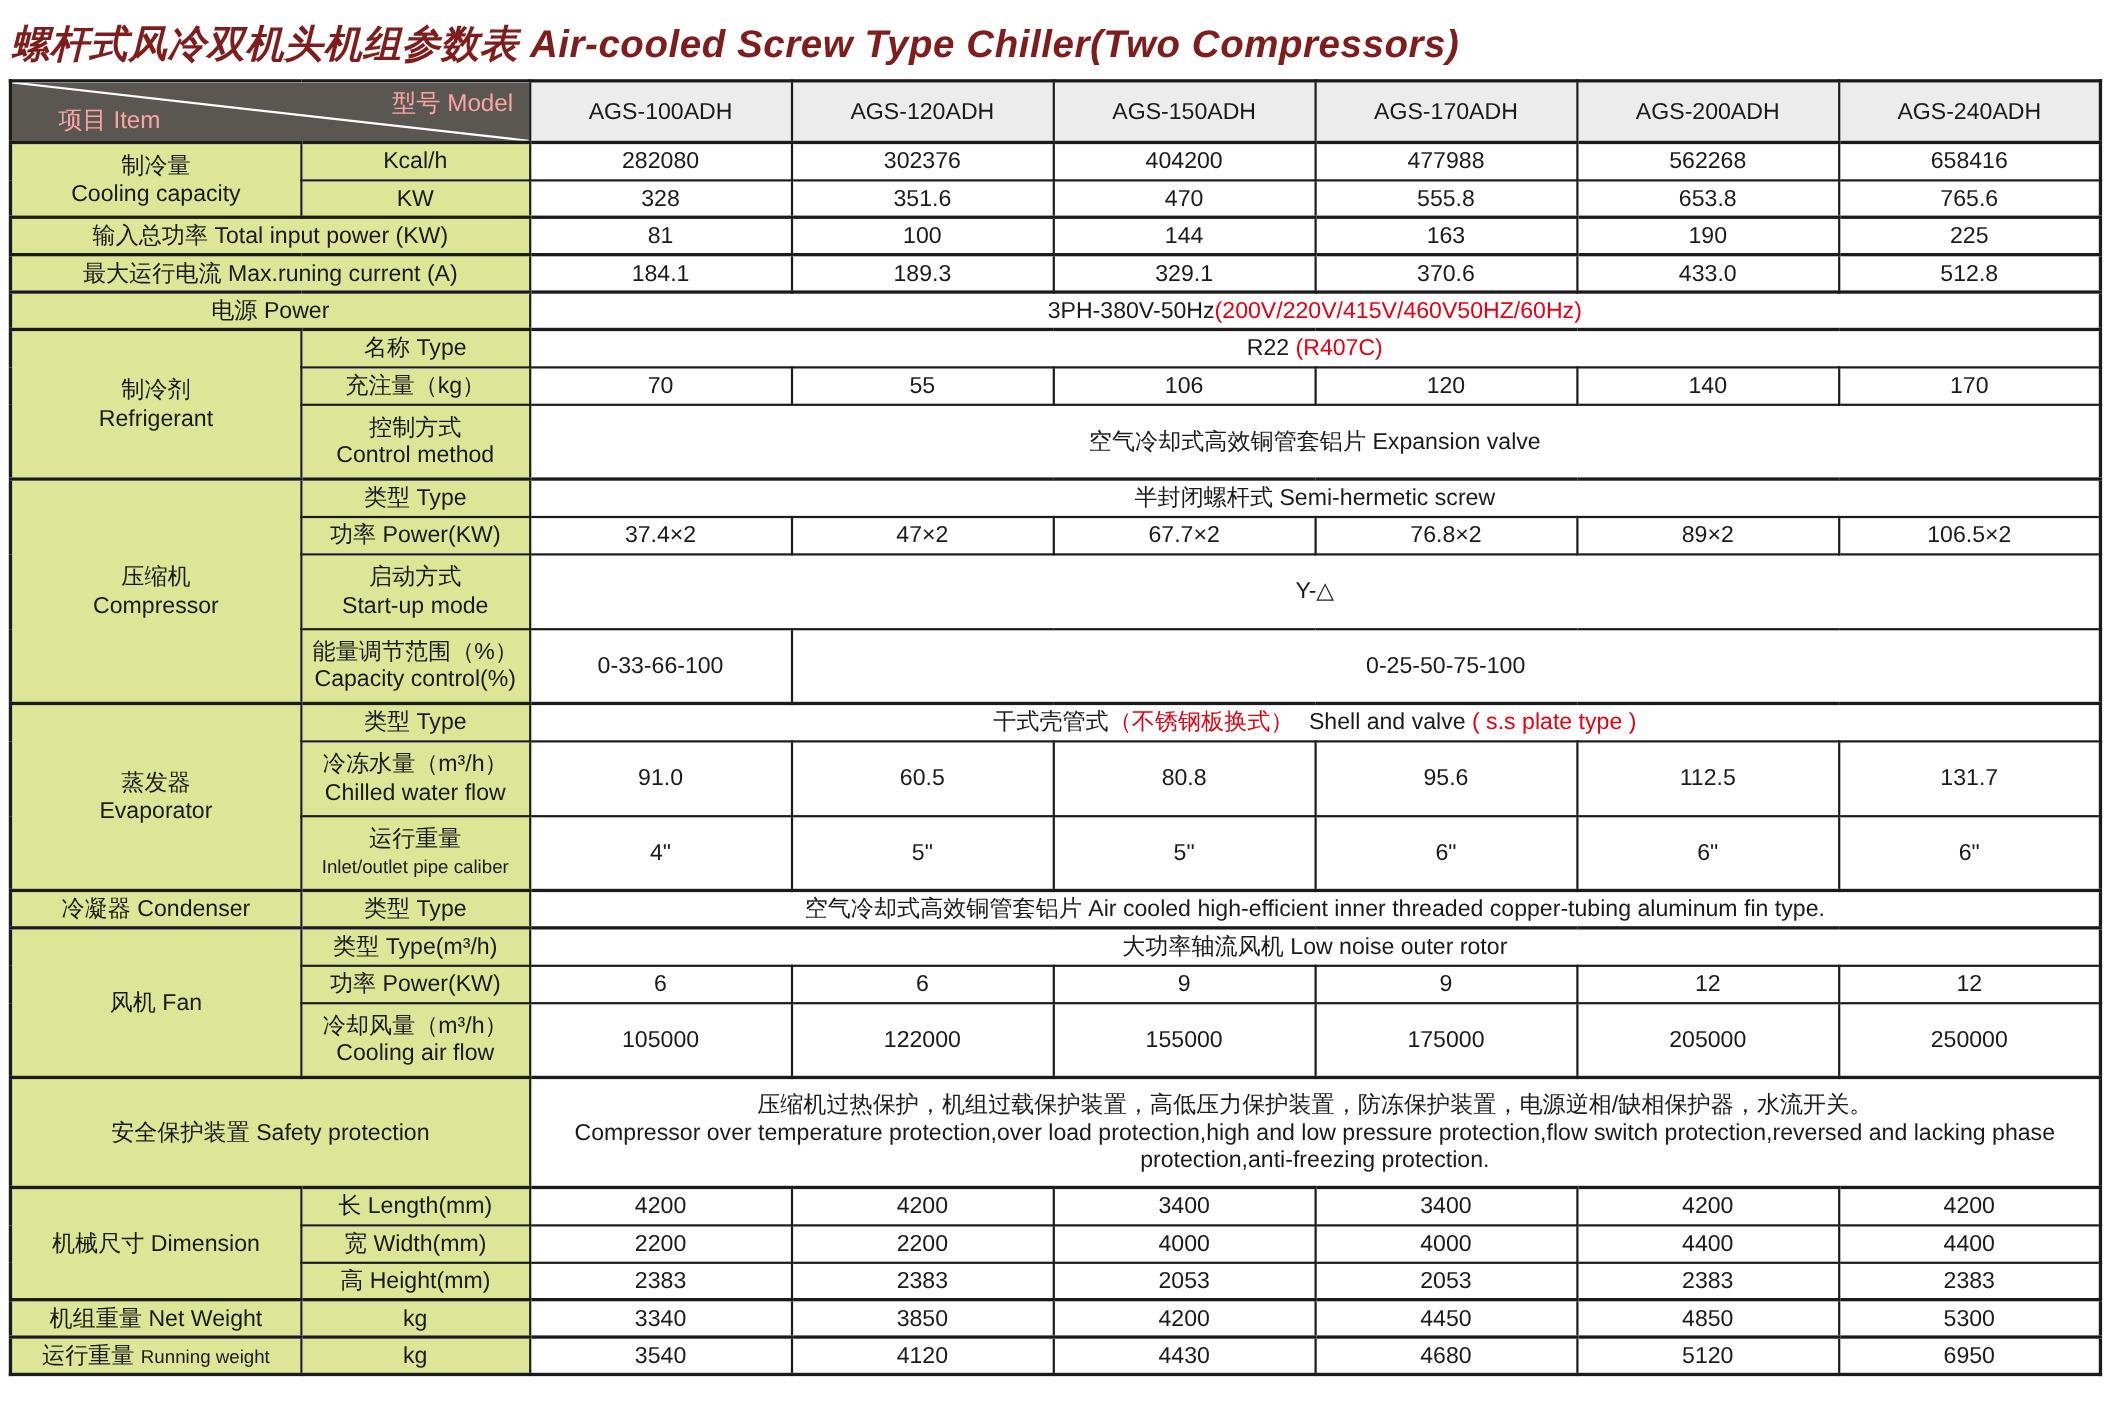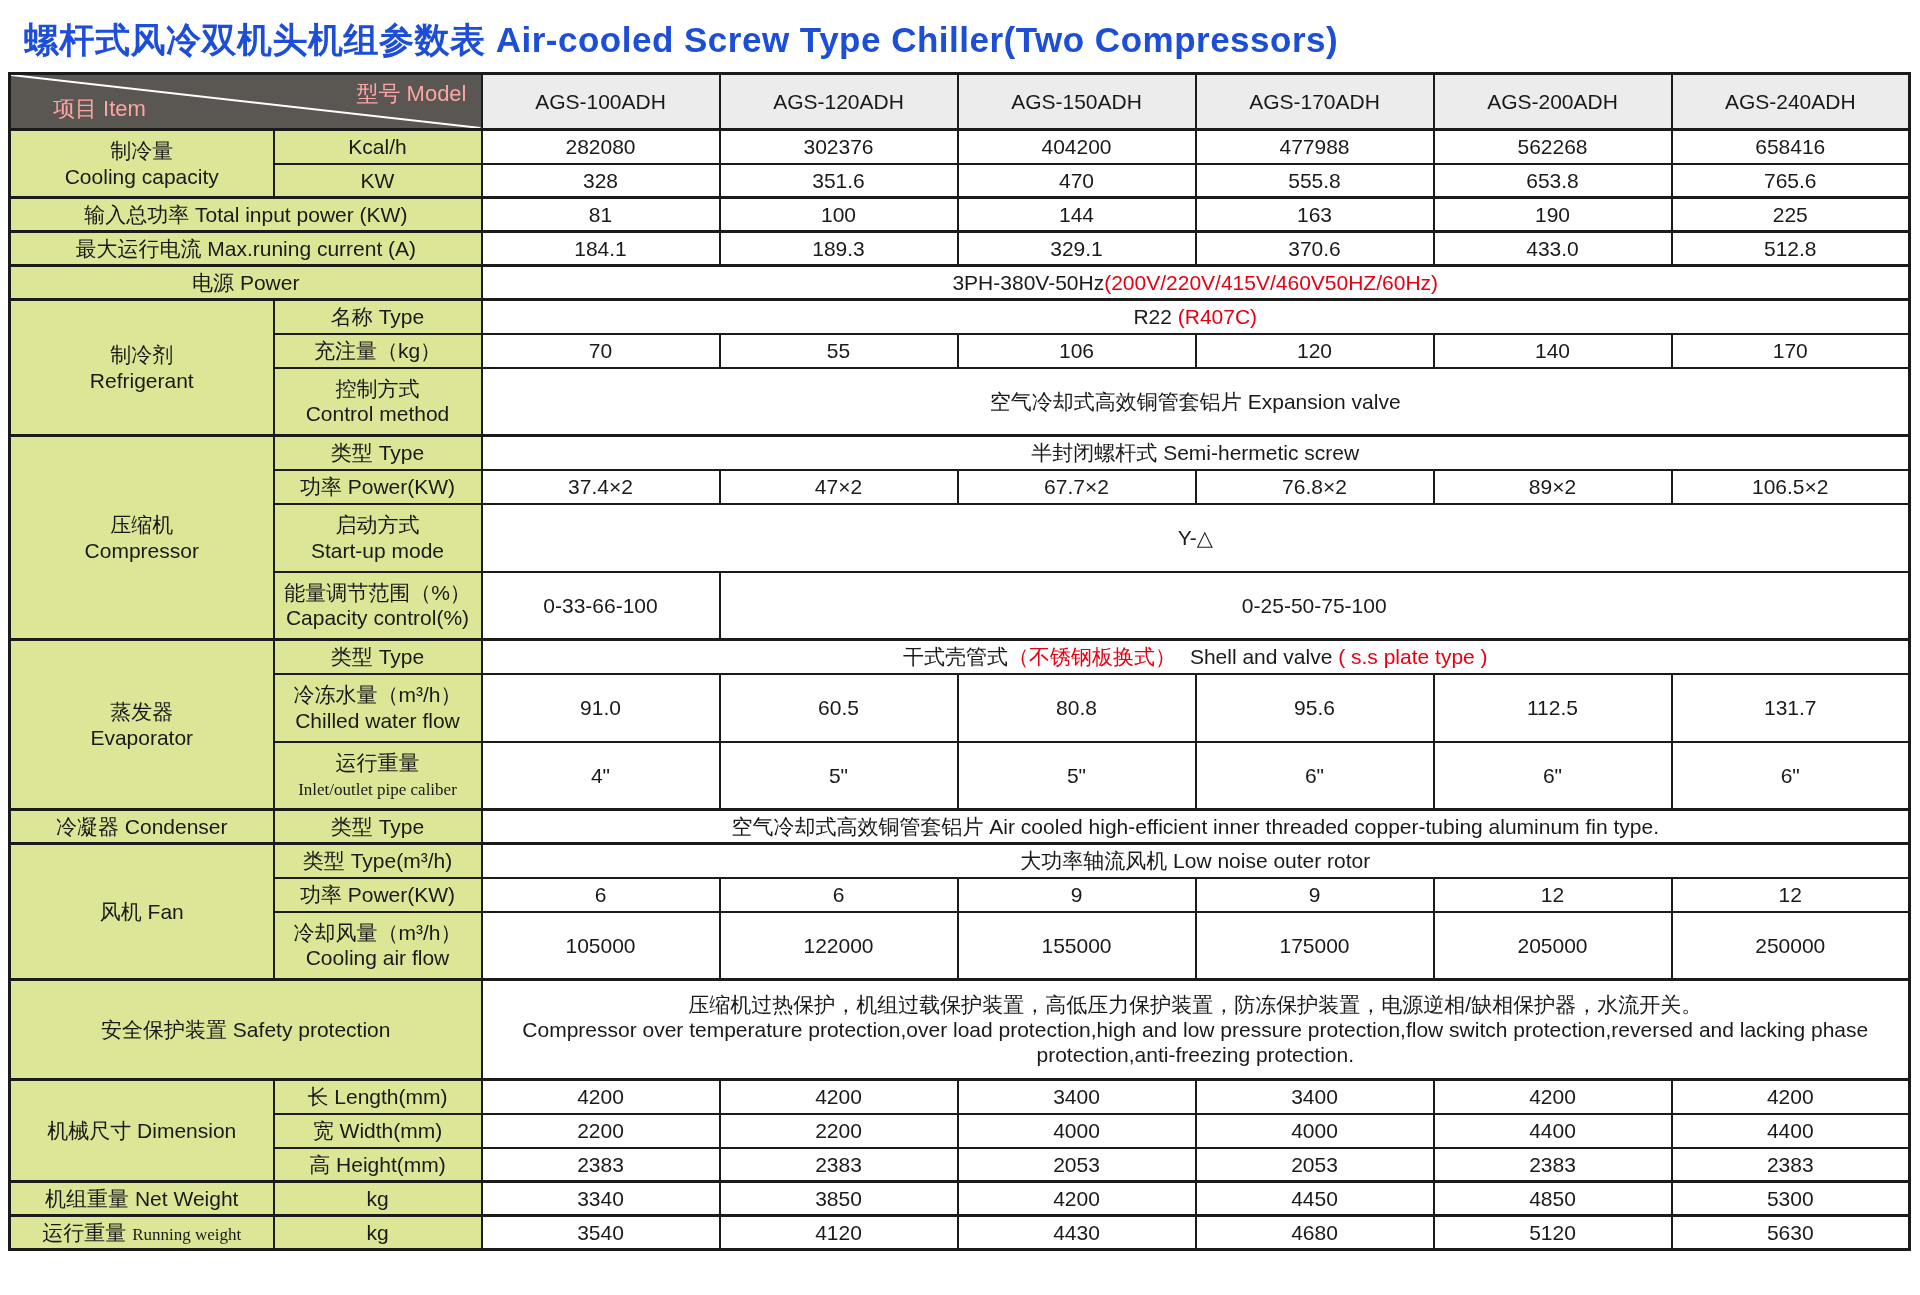--- a/index.html
+++ b/index.html
@@ -10,23 +10,24 @@
     --border:#1b1b1b;
     --ink:#1a1a1a;
   }
   *{box-sizing:border-box;}
   html,body{margin:0;padding:0;}
   body{
     width:1920px;height:1295px;background:#fff;
     font-family:"Liberation Sans","DejaVu Sans",sans-serif;color:var(--ink);
   }
   .title{
-    margin:8px 0 0 24px;height:64px;display:flex;align-items:center;
-    font-size:35px;font-weight:600;letter-spacing:.5px;color:#1d4ed8;
+    margin:8px 0 0 10px;height:64px;display:flex;align-items:center;
+    font-size:35px;font-weight:600;letter-spacing:.5px;color:#7f1d1d;
     white-space:nowrap;
+    font-style:italic;
   }
   table.tbl{
     border-collapse:collapse;table-layout:fixed;
     width:1902px;margin-left:8px;border:3px solid var(--border);
   }
   .tbl td{
     border:2px solid var(--border);
     text-align:center;vertical-align:middle;
     font-size:21px;line-height:1.2;padding:1px 4px;
     overflow:hidden;
@@ -39,21 +40,21 @@
   .green{background:var(--green);}
   .modelbg{background:var(--modelbg);font-size:22px;}
   .corner{
     background:var(--corner);color:#fca5a5;position:relative;padding:0;
   }
   .corner svg{position:absolute;left:0;top:0;width:100%;height:100%;display:block;}
   .corner .model-lbl{position:absolute;top:6px;right:14px;font-size:22px;}
   .corner .item-lbl{position:absolute;bottom:6px;left:14px;font-size:22px;margin-left:28px;}
   .red{color:var(--red);}
   .gap-l{margin-left:14px;}
-  .en-small{font-size:17px;font-family:Liberation Serif, serif;}
+  .en-small{font-size:17px;}
   .safety-cell{line-height:1.35;padding:6px 14px;}
 </style>
 </head>
 <body>
 
 <div class="title">螺杆式风冷双机头机组参数表 Air-cooled Screw Type Chiller(Two Compressors)</div>
 
 <table class="tbl">
   <colgroup>
     <col style="width:264px">
@@ -316,16 +317,16 @@
     <td class="green">
       <span>运行重量</span>
       <span class="en-small">Running weight</span>
     </td>
     <td class="green">kg</td>
     <td>3540</td>
     <td>4120</td>
     <td>4430</td>
     <td>4680</td>
     <td>5120</td>
-    <td>5630</td>
+    <td>6950</td>
   </tr>
 </tbody>
   </table>
 
 </body></html>

